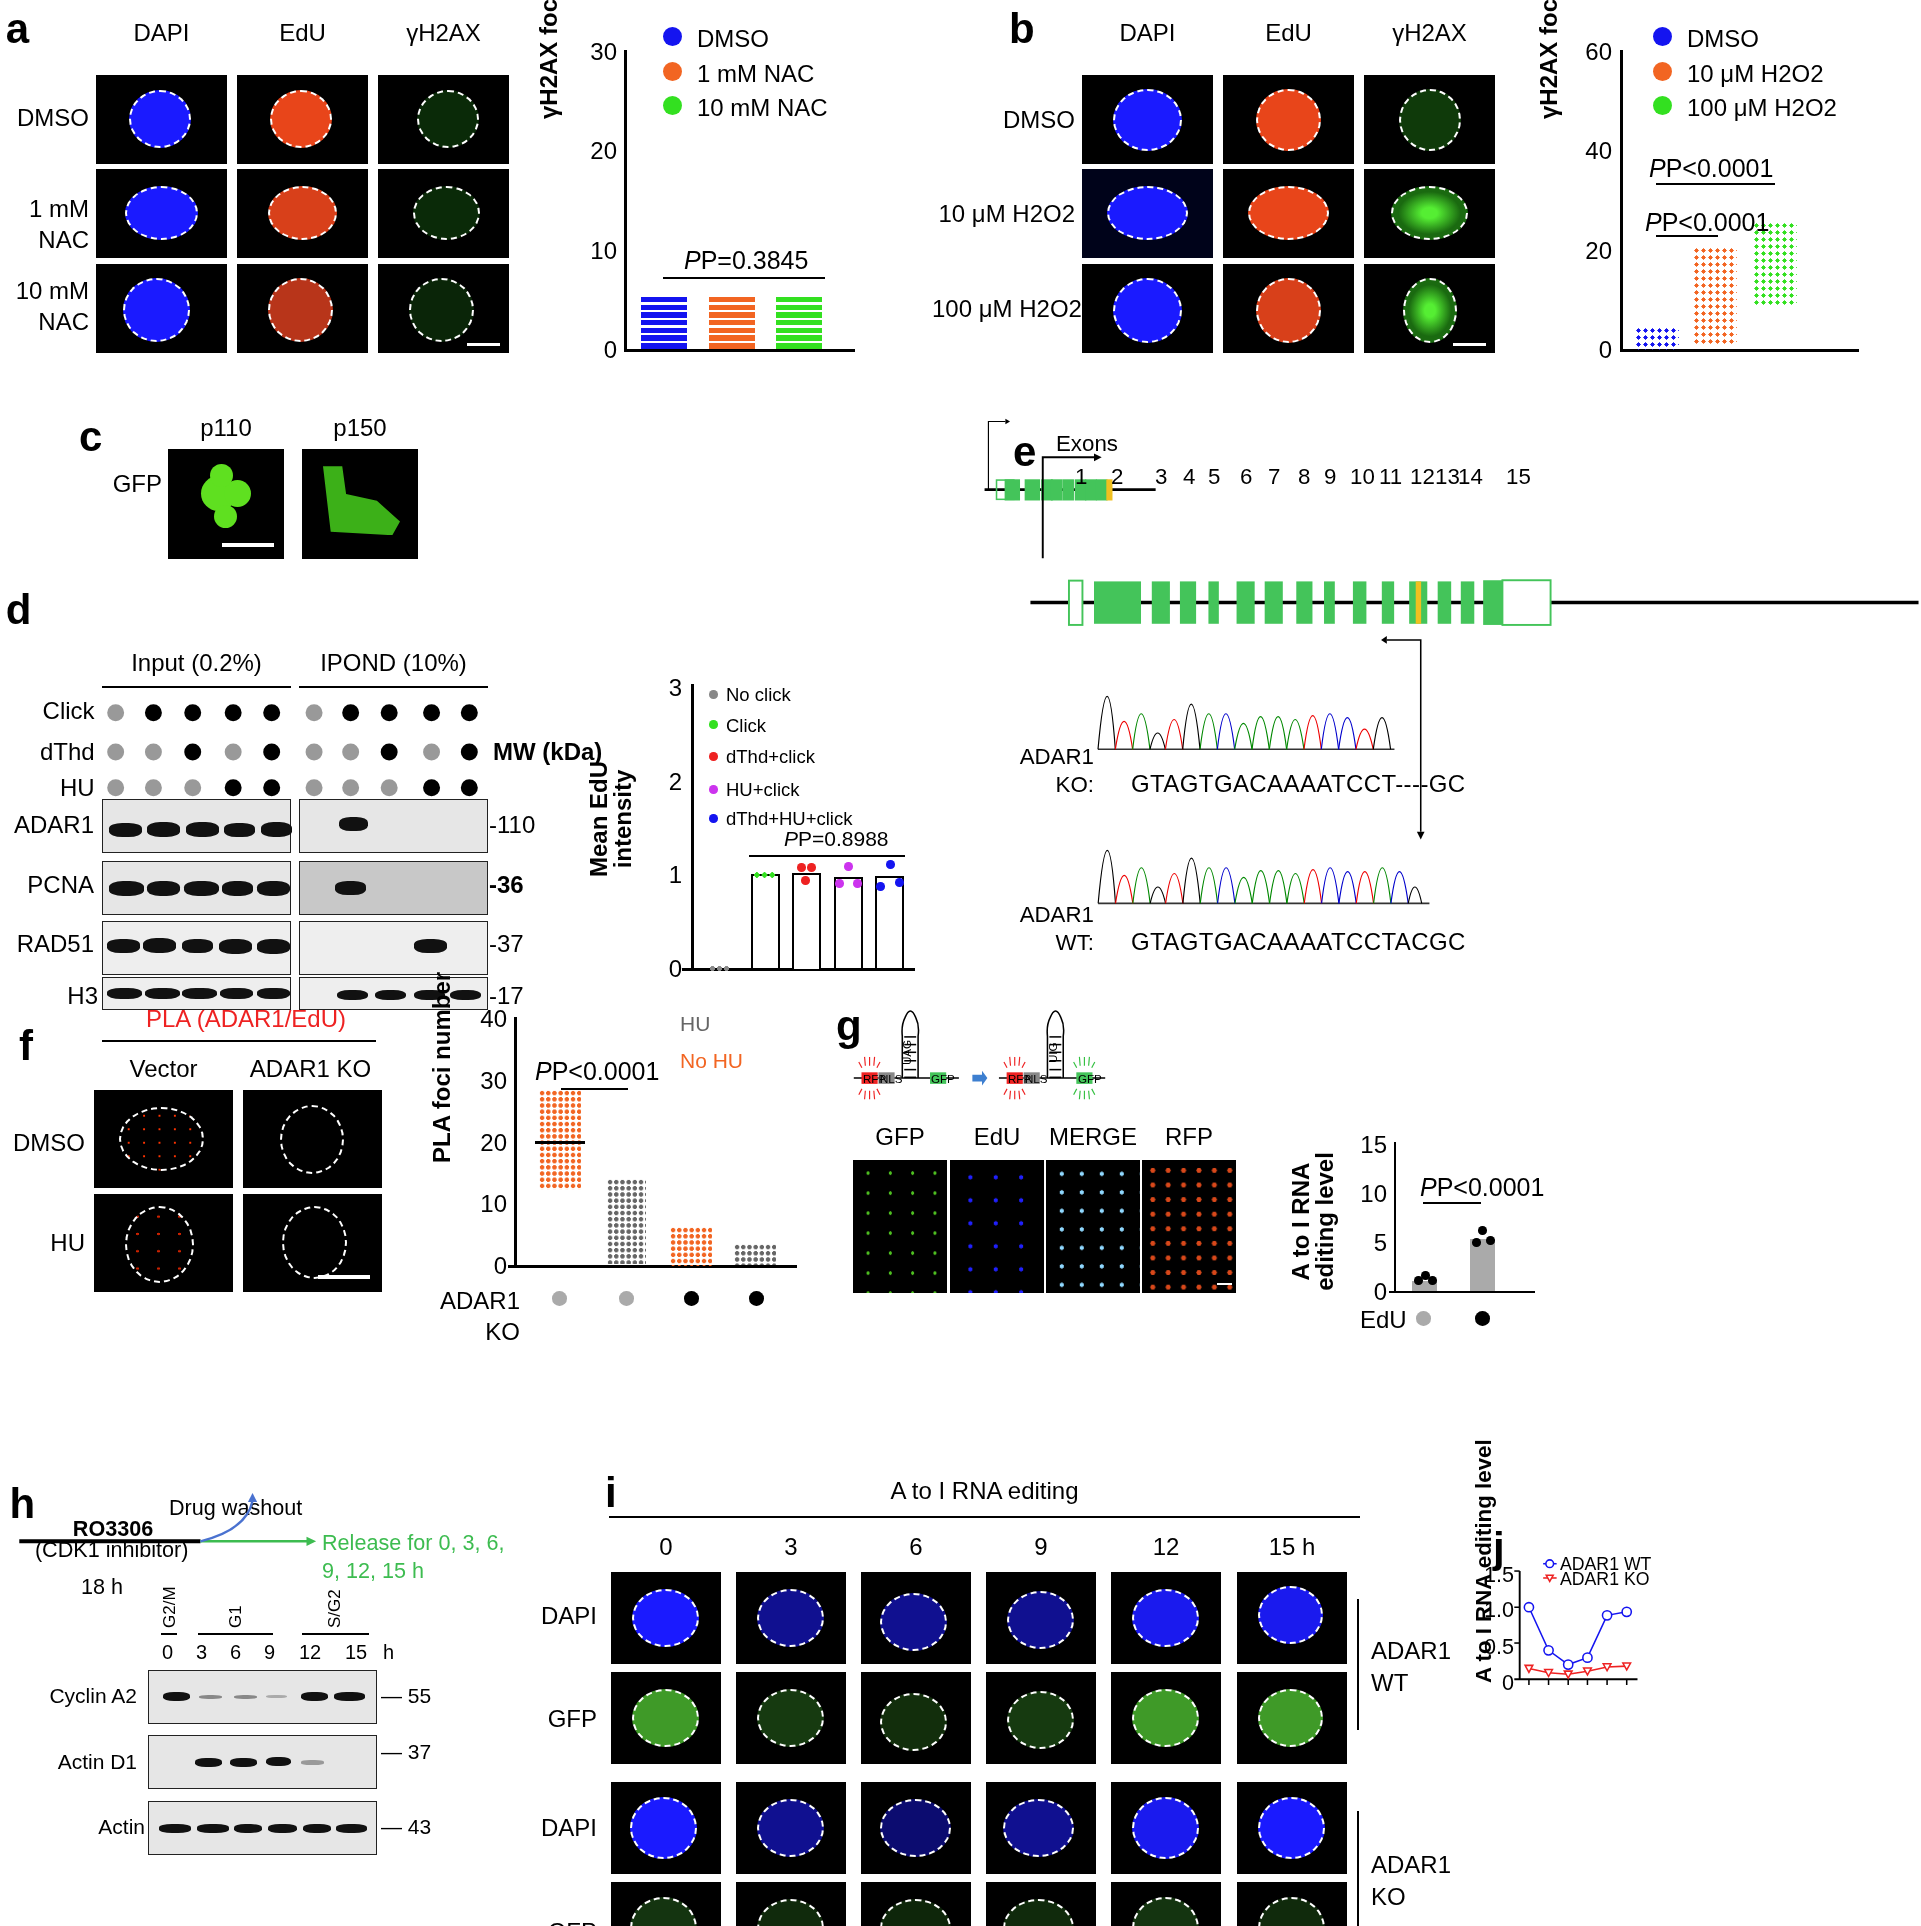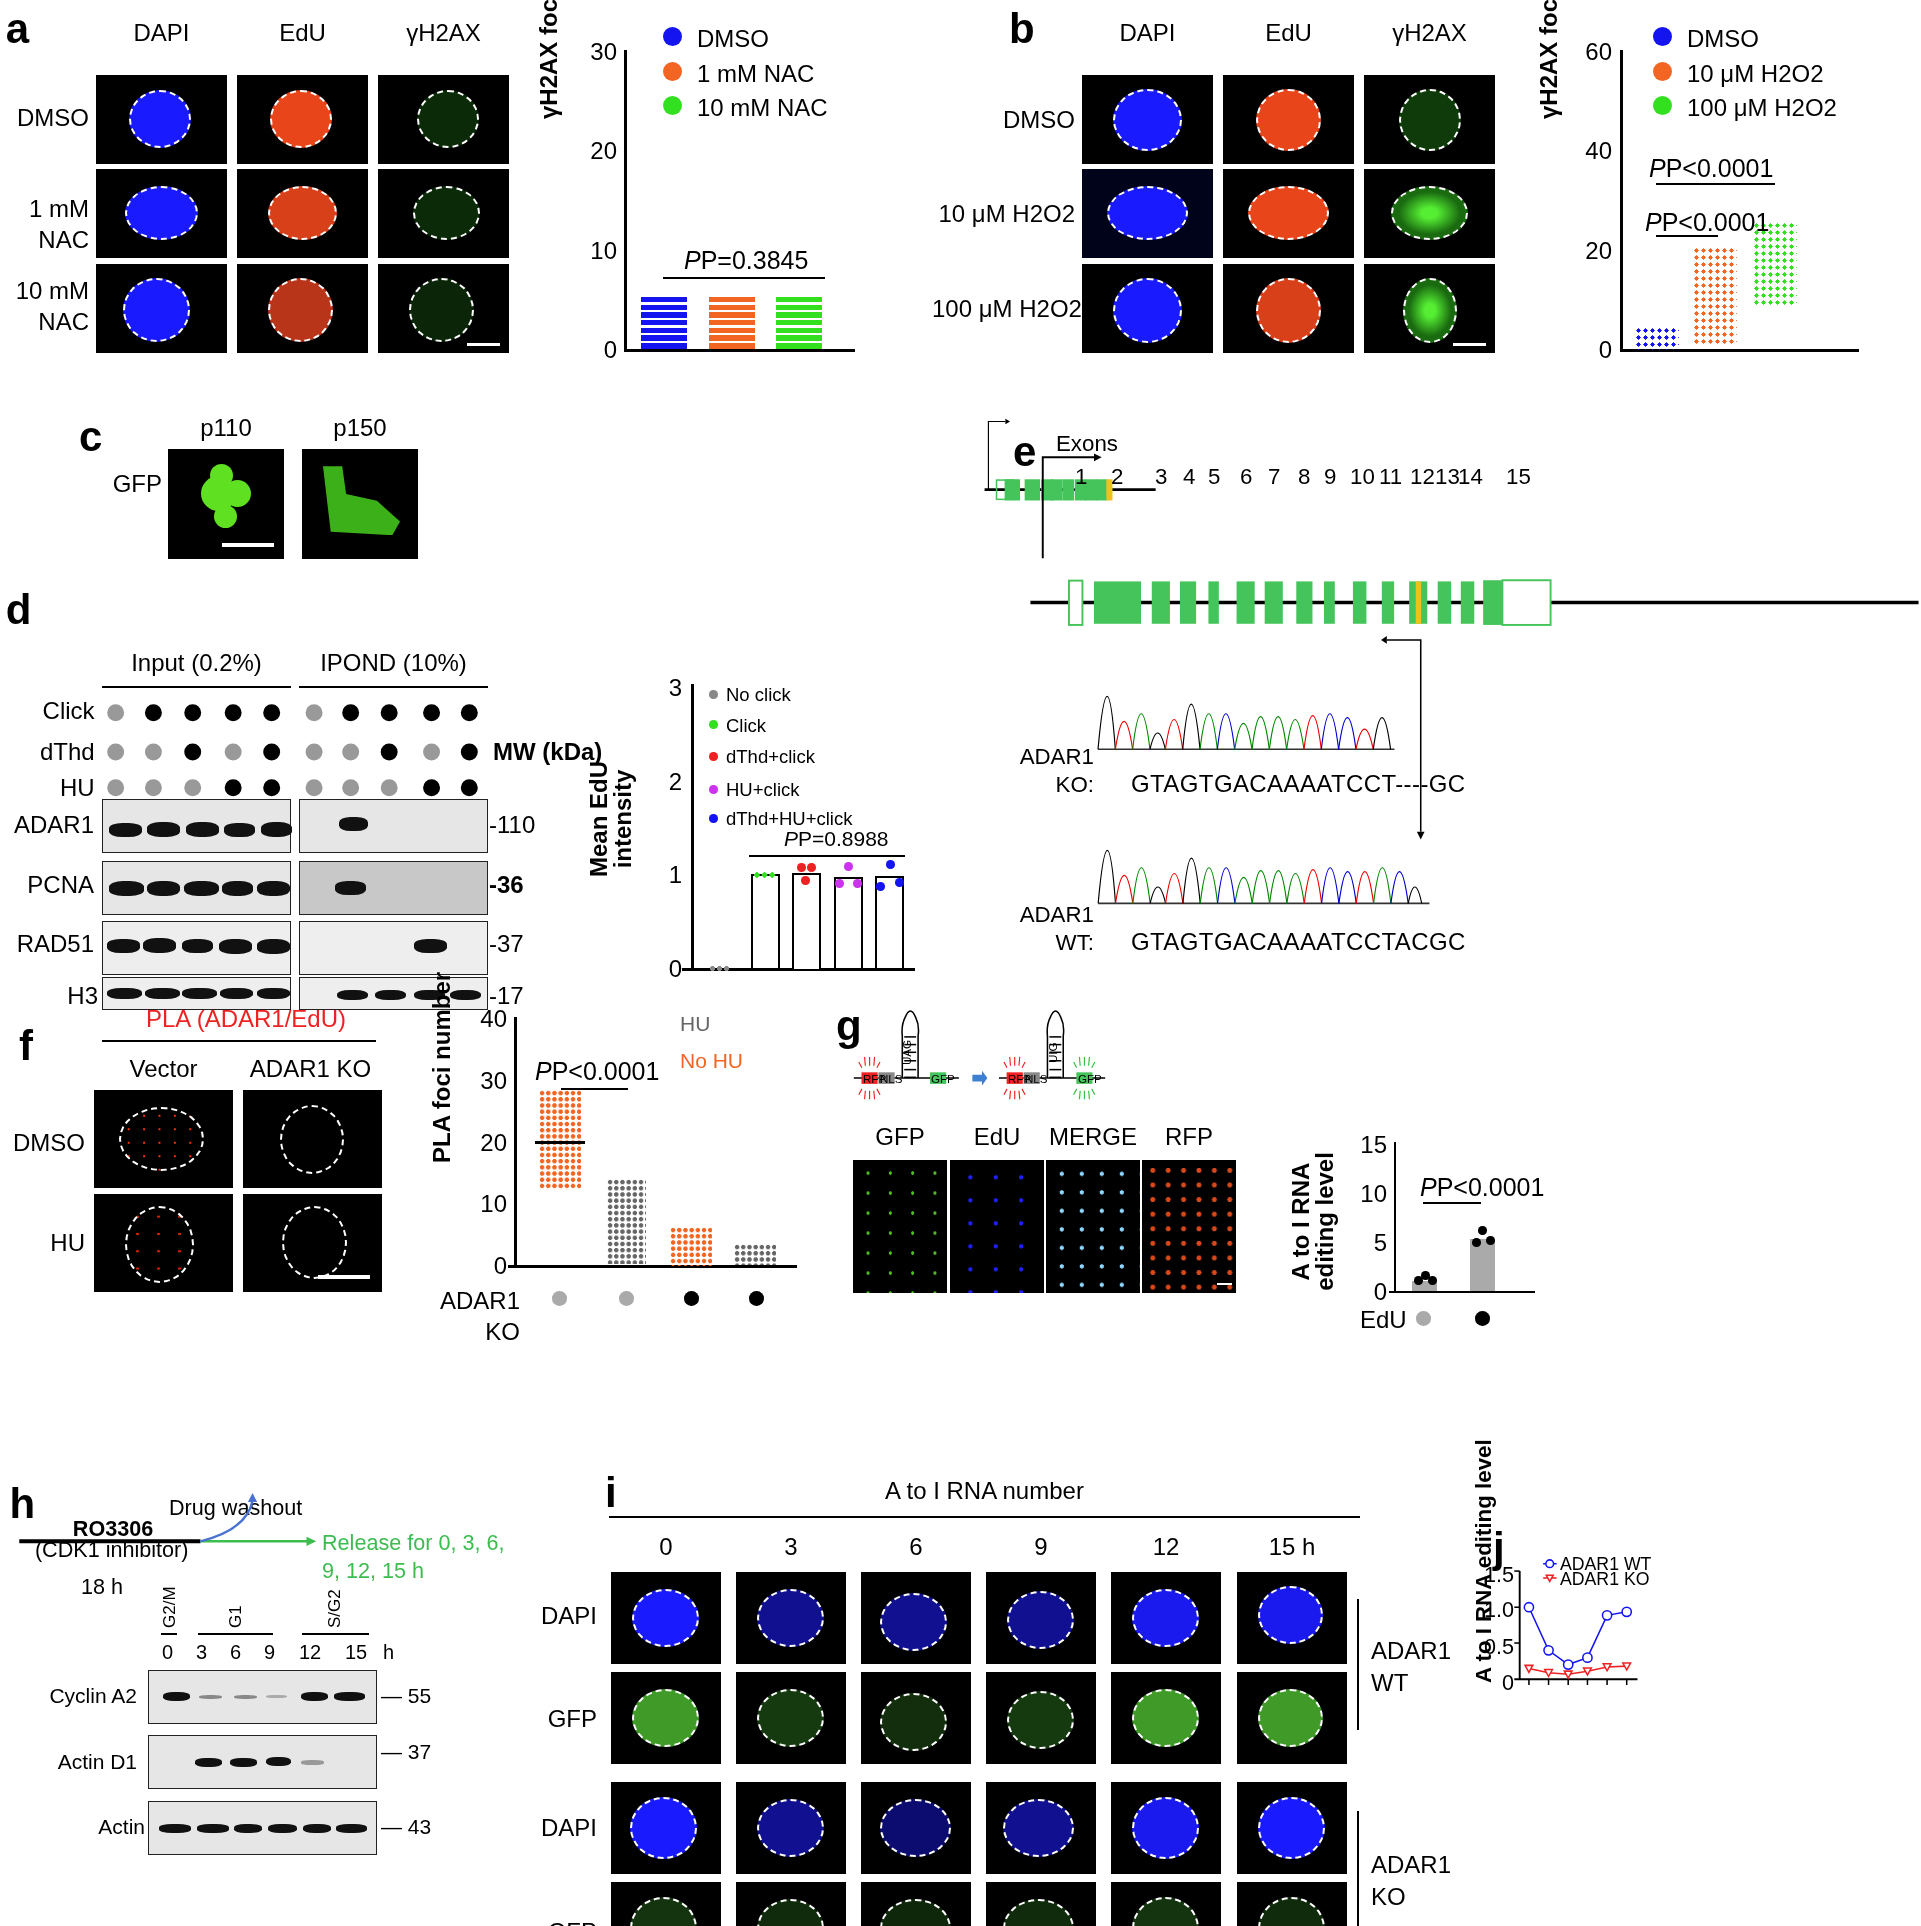--- a/index.html
+++ b/index.html
@@ -602,21 +602,21 @@
       <div class="band" style="left:85px;top:22.3px;width:28px;height:8.5px;"></div>
       <div class="band" style="left:119px;top:22.3px;width:29px;height:8.5px;"></div>
       <div class="band" style="left:154px;top:22.3px;width:28px;height:8.5px;"></div>
       <div class="band" style="left:187px;top:22.3px;width:31px;height:8.5px;"></div>
   </div>
   <div class="t" style="left:381px;top:1816px;font-size:21px;">— <span>43</span></div>
 </div>
 
 <div>
   <div class="plabel" style="left:605px;top:1472px;">i</div>
-  <div class="t tc" style="left:609px;top:1479px;width:751px;">A to I RNA number</div>
+  <div class="t tc" style="left:609px;top:1479px;width:751px;">A to I RNA editing</div>
   <div class="axis" style="left:609px;top:1516px;width:751px;height:1.9px;"></div>
   <div class="t tc" style="left:611px;top:1535px;width:110px;">0</div>
   <div class="t tc" style="left:736px;top:1535px;width:110px;">3</div>
   <div class="t tc" style="left:861px;top:1535px;width:110px;">6</div>
   <div class="t tc" style="left:986px;top:1535px;width:110px;">9</div>
   <div class="t tc" style="left:1111px;top:1535px;width:110px;">12</div>
   <div class="t tc" style="left:1237px;top:1535px;width:110px;">15 h</div>
   <div class="t tr" style="left:512px;top:1604px;width:85px;">DAPI</div>
   <div class="t tr" style="left:512px;top:1707px;width:85px;">GFP</div>
   <div class="t tr" style="left:512px;top:1816px;width:85px;">DAPI</div>

